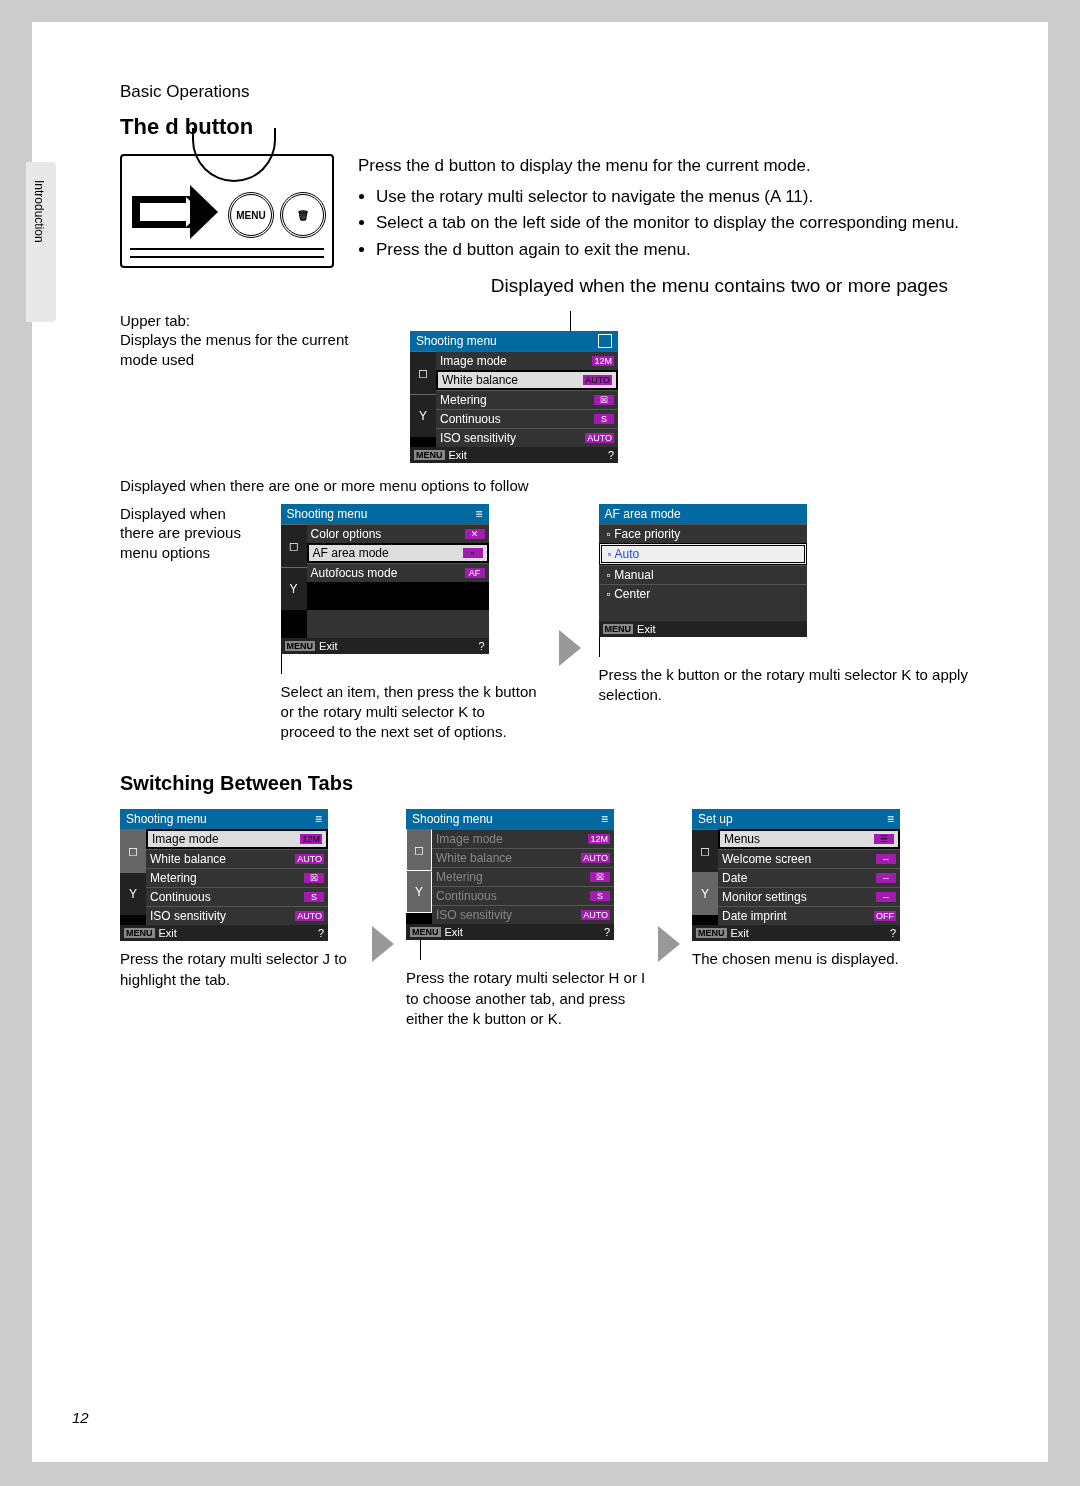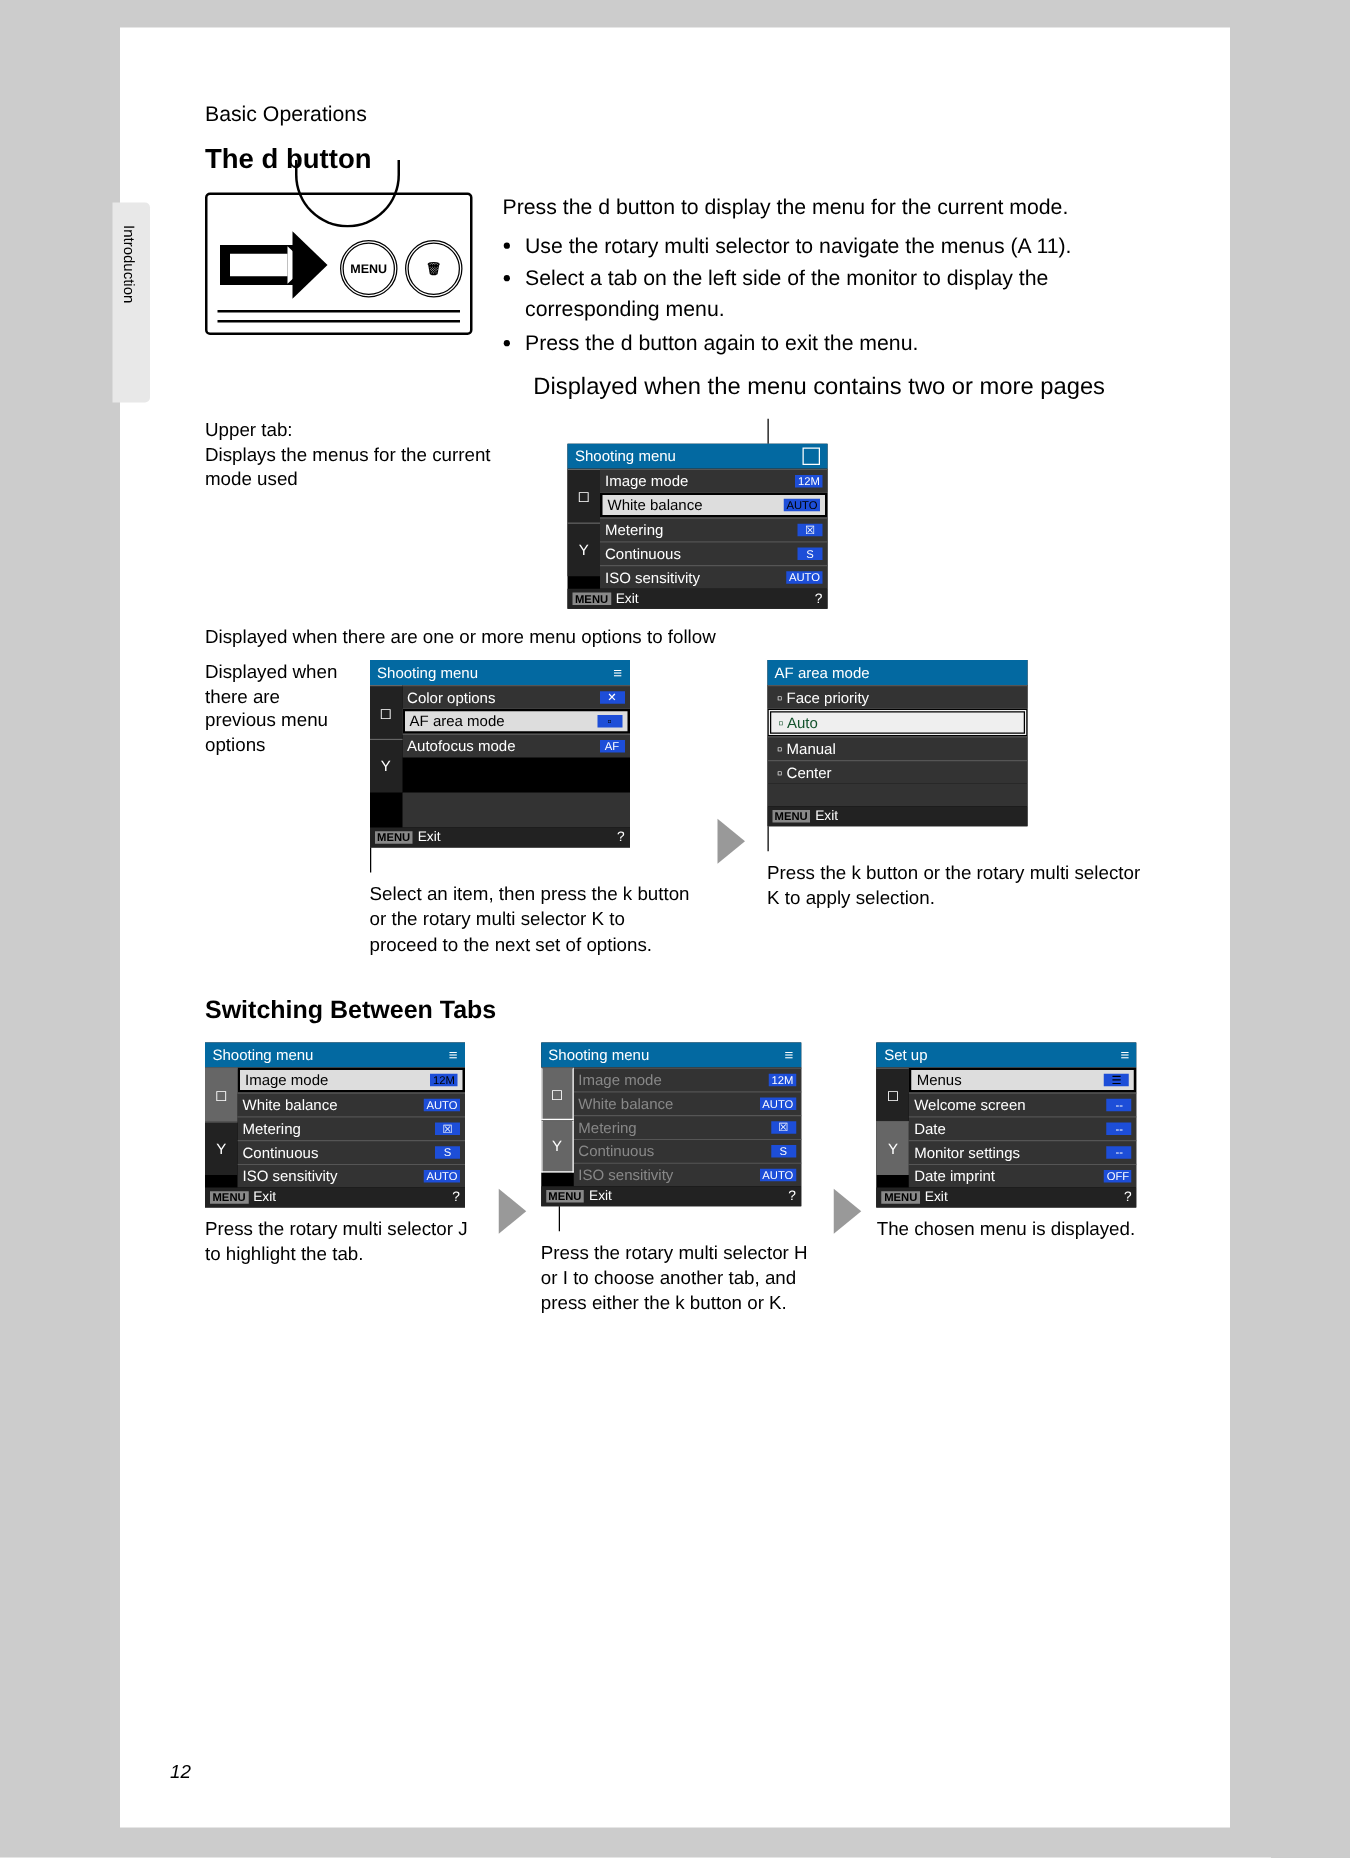--- a/index.html
+++ b/index.html
@@ -1,16 +1,16 @@
 <!DOCTYPE html>
 <html><head>
 <meta charset="utf-8">
 <style>
 body{margin:0;background:#ccc;font-family:Arial,Helvetica,sans-serif;color:#000}
-.page{background:#fff;width:888px;min-height:1440px;margin:22px auto;padding:60px 60px 30px 68px;box-sizing:border-box;position:relative}
+.page{background:#fff;width:1016px;min-height:1440px;margin:22px auto;padding:60px 60px 30px 88px;box-sizing:border-box;position:relative}
 .section-label{font-size:17px;margin-bottom:12px}
 .sidetab{position:absolute;left:-6px;top:140px;width:30px;height:160px;background:#e8e8e8;border-radius:0 4px 4px 0}
 .sidetab span{writing-mode:vertical-rl;font-size:12px;position:absolute;top:18px;left:6px}
 h2{font-size:22px;font-weight:700;margin:8px 0 14px}
 h3{font-size:20px;font-weight:700;margin:30px 0 14px}
 .row{display:flex;gap:24px}
 .illus{width:210px;height:110px;border:2px solid #000;border-radius:4px;background:#fff;position:relative;flex:0 0 210px}
 .illus .dial{position:absolute;top:-28px;left:70px;width:80px;height:52px;border:2px solid #000;border-top:none;border-radius:0 0 60px 60px;overflow:hidden}
 .illus .btn{position:absolute;width:40px;height:40px;border:3px double #000;border-radius:50%;display:flex;align-items:center;justify-content:center;font-weight:700;font-size:10px}
 .illus .b1{top:36px;left:106px}
@@ -28,34 +28,34 @@
 .screen .hdr{background:#0369a1;padding:3px 6px;font-size:12px;display:flex;justify-content:space-between;align-items:center}
 .screen .tabs{float:left;width:26px}
 .screen .tabs div{height:42px;border-top:1px solid #666;display:flex;align-items:center;justify-content:center;font-size:12px;background:#222}
 .screen .list{margin-left:26px}
 .screen .list .it{display:flex;justify-content:space-between;align-items:center;padding:1px 4px;background:#333;border-top:1px solid #555;height:16px}
 .screen .list .it.sel{background:#ddd;color:#000;border:2px solid #000;box-sizing:border-box;height:20px}
 .screen .ftr{clear:both;background:#222;padding:2px 4px;font-size:11px;display:flex;align-items:center;gap:4px}
 .screen .ftr .mbox{background:#888;color:#000;font-size:9px;padding:0 2px;font-weight:700}
 .screen.sub .list{margin-left:0}
 .screen.sub .it{padding-left:8px}
-.val{font-size:9px;background:#1d4ed8;padding:0 2px;min-width:16px;text-align:center}
+.val{font-size:9px;background:#a21caf;padding:0 2px;min-width:16px;text-align:center}
 .iconbox{width:12px;height:12px;border:1px solid #fff;display:inline-block}
 .smallcap{font-size:15px}
 .three{display:flex;align-items:flex-start;gap:12px;margin-top:14px}
 .three .col{width:240px}
 .tri{width:0;height:0;border-top:18px solid transparent;border-bottom:18px solid transparent;border-left:22px solid #999;align-self:center;margin-top:50px}
 .cap{font-size:15px;margin-top:8px;line-height:1.35}
 .anno-block{position:relative;margin-top:14px}
 .anno-l{font-size:15px;line-height:1.3}
 .anno-r{font-size:19px}
 .pgnum{position:absolute;bottom:36px;left:40px;font-size:15px;font-style:italic}
 .tabs .htab{background:#666!important;border:1px solid #fff;box-sizing:border-box}
 .tabs .ptab{background:#666!important}
-.screen.sub .sel2{background:#efefef;color:#14532d;border:3px double #000;padding:1px 6px}
+.screen.sub .sel2{background:#efefef;color:#1d4ed8;border:3px double #000;padding:1px 6px}
 .leader{height:20px;border-left:1px solid #000;margin:0 auto}
 .faded .it span:first-child{color:#888}
 </style>
 </head>
 <body>
 
 <div class="page">
   <div class="sidetab">
       <span>Introduction</span>
     </div>

